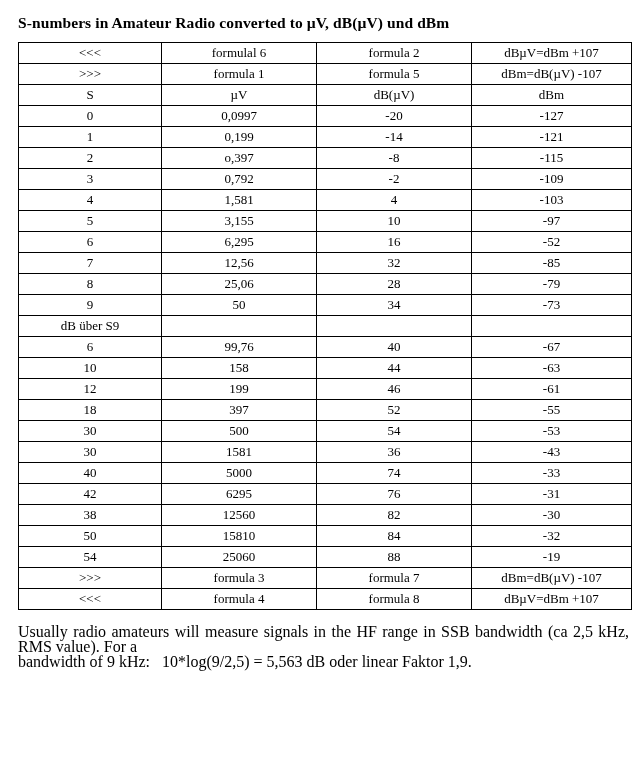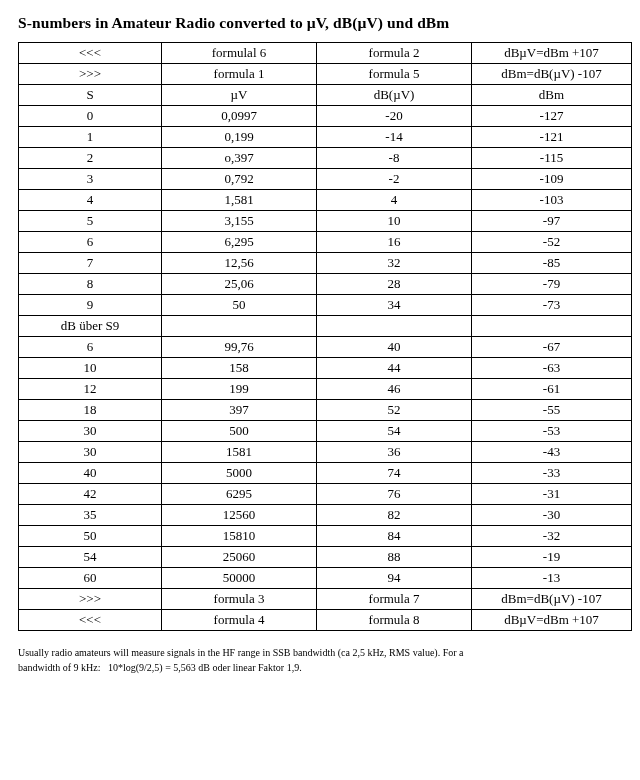--- a/index.html
+++ b/index.html
@@ -55,21 +55,21 @@
   col.c1 { width: 143px; }
   col.c2 { width: 155px; }
   col.c3 { width: 155px; }
   col.c4 { width: 160px; }
 
   .row-head td { font-size: 13px; }
   .row-sep td { height: 20px; }
   .empty-cell { }
   .note {
     margin: 14px 2px 0 2px;
-    font-size: 10px;
+    font-size: 16px;
     line-height: 15px;
     text-align: justify;
     width: 611px;
     font-family: Liberation Serif, serif;
   }
   .note div { white-space: pre-wrap; }
 </style>
 </head>
 <body>
 
@@ -214,43 +214,37 @@
         <td>74</td>
         <td>-33</td>
       </tr>
       <tr>
         <td>42</td>
         <td>6295</td>
         <td>76</td>
         <td>-31</td>
       </tr>
       <tr>
-        <td>35</td>
+        <td>38</td>
         <td>12560</td>
         <td>82</td>
         <td>-30</td>
       </tr>
       <tr>
         <td>50</td>
         <td>15810</td>
         <td>84</td>
         <td>-32</td>
       </tr>
       <tr>
         <td>54</td>
         <td>25060</td>
         <td>88</td>
         <td>-19</td>
       </tr>
-      <tr>
-        <td>60</td>
-        <td>50000</td>
-        <td>94</td>
-        <td>-13</td>
-      </tr>
 
       <tr class="row-head">
         <td>&gt;&gt;&gt;</td>
         <td>formula 3</td>
         <td>formula 7</td>
         <td>dBm=dB(µV) -107</td>
       </tr>
       <tr class="row-head">
         <td>&lt;&lt;&lt;</td>
         <td>formula 4</td>

